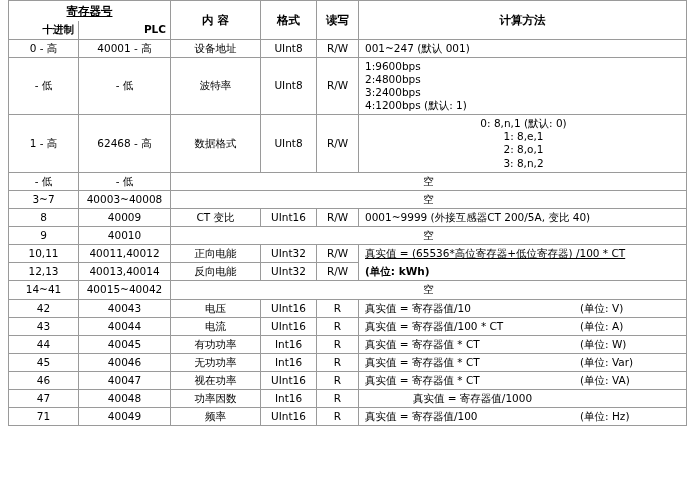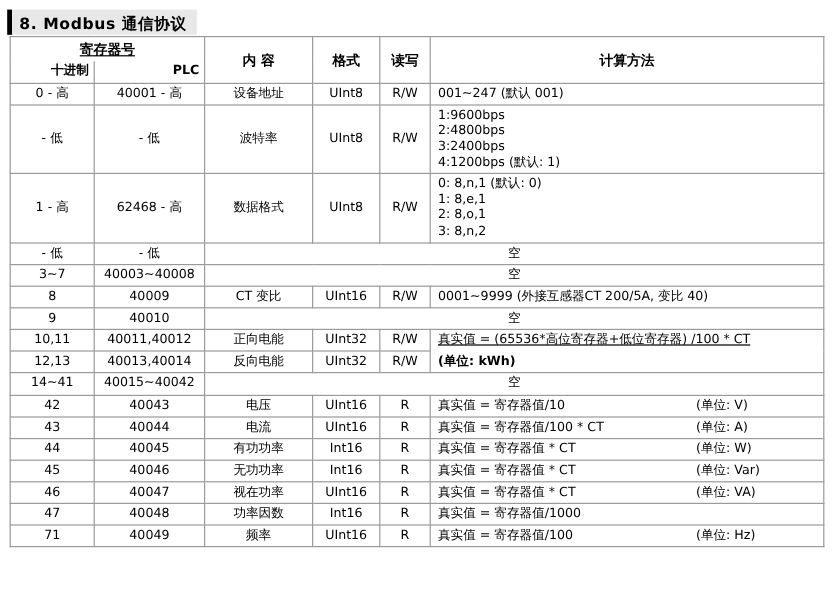--- a/index.html
+++ b/index.html
@@ -86,24 +86,20 @@
   .multiline {
     text-align: left;
     padding-left: 6px !important;
   }
 </style>
 </head>
 <body>
 
 <div class="page">
 
-  <div class="chapter-head">
-    <div class="bar"></div>
-    <div class="txt">8. Modbus 通信协议</div>
-  </div>
 
 
   <table class="modbus">
     <colgroup>
       <col style="width:70px">
       <col style="width:92px">
       <col style="width:90px">
       <col style="width:56px">
       <col style="width:42px">
       <col style="width:328px">
@@ -143,21 +139,21 @@
 3:2400bps
 4:1200bps (默认: 1)</td>
       </tr>
 
       <tr>
         <td class="c-center">1 - 高</td>
         <td class="c-center">62468 - 高</td>
         <td class="c-center">数据格式</td>
         <td class="c-center">UInt8</td>
         <td class="c-center">R/W</td>
-        <td class="multiline" style="white-space:pre-line;">0: 8,n,1 (默认: 0)
+        <td class="multiline" style="white-space:pre-line;text-align:center;">0: 8,n,1 (默认: 0)
 1: 8,e,1
 2: 8,o,1
 3: 8,n,2</td>
       </tr>
 
       <tr>
         <td class="c-center">- 低</td>
         <td class="c-center">- 低</td>
         <td colspan="4" class="c-center">空</td>
       </tr>
@@ -257,21 +253,21 @@
           <span style="display:inline-block;width:215px;">真实值 = 寄存器值 * CT</span><span>(单位: VA)</span>
         </td>
       </tr>
       <tr>
         <td class="c-center">47</td>
         <td class="c-center">40048</td>
         <td class="c-center">功率因数</td>
         <td class="c-center">Int16</td>
         <td class="c-center">R</td>
         <td class="multiline">
-          <span style="display:inline-block;width:215px;">真实值 = 寄存器值/1000</span><span></span>
+          <span style="display:inline-block;width:215px;text-align:center;">真实值 = 寄存器值/1000</span><span></span>
         </td>
       </tr>
       <tr>
         <td class="c-center">71</td>
         <td class="c-center">40049</td>
         <td class="c-center">频率</td>
         <td class="c-center">UInt16</td>
         <td class="c-center">R</td>
         <td class="multiline">
           <span style="display:inline-block;width:215px;">真实值 = 寄存器值/100</span><span>(单位: Hz)</span>

